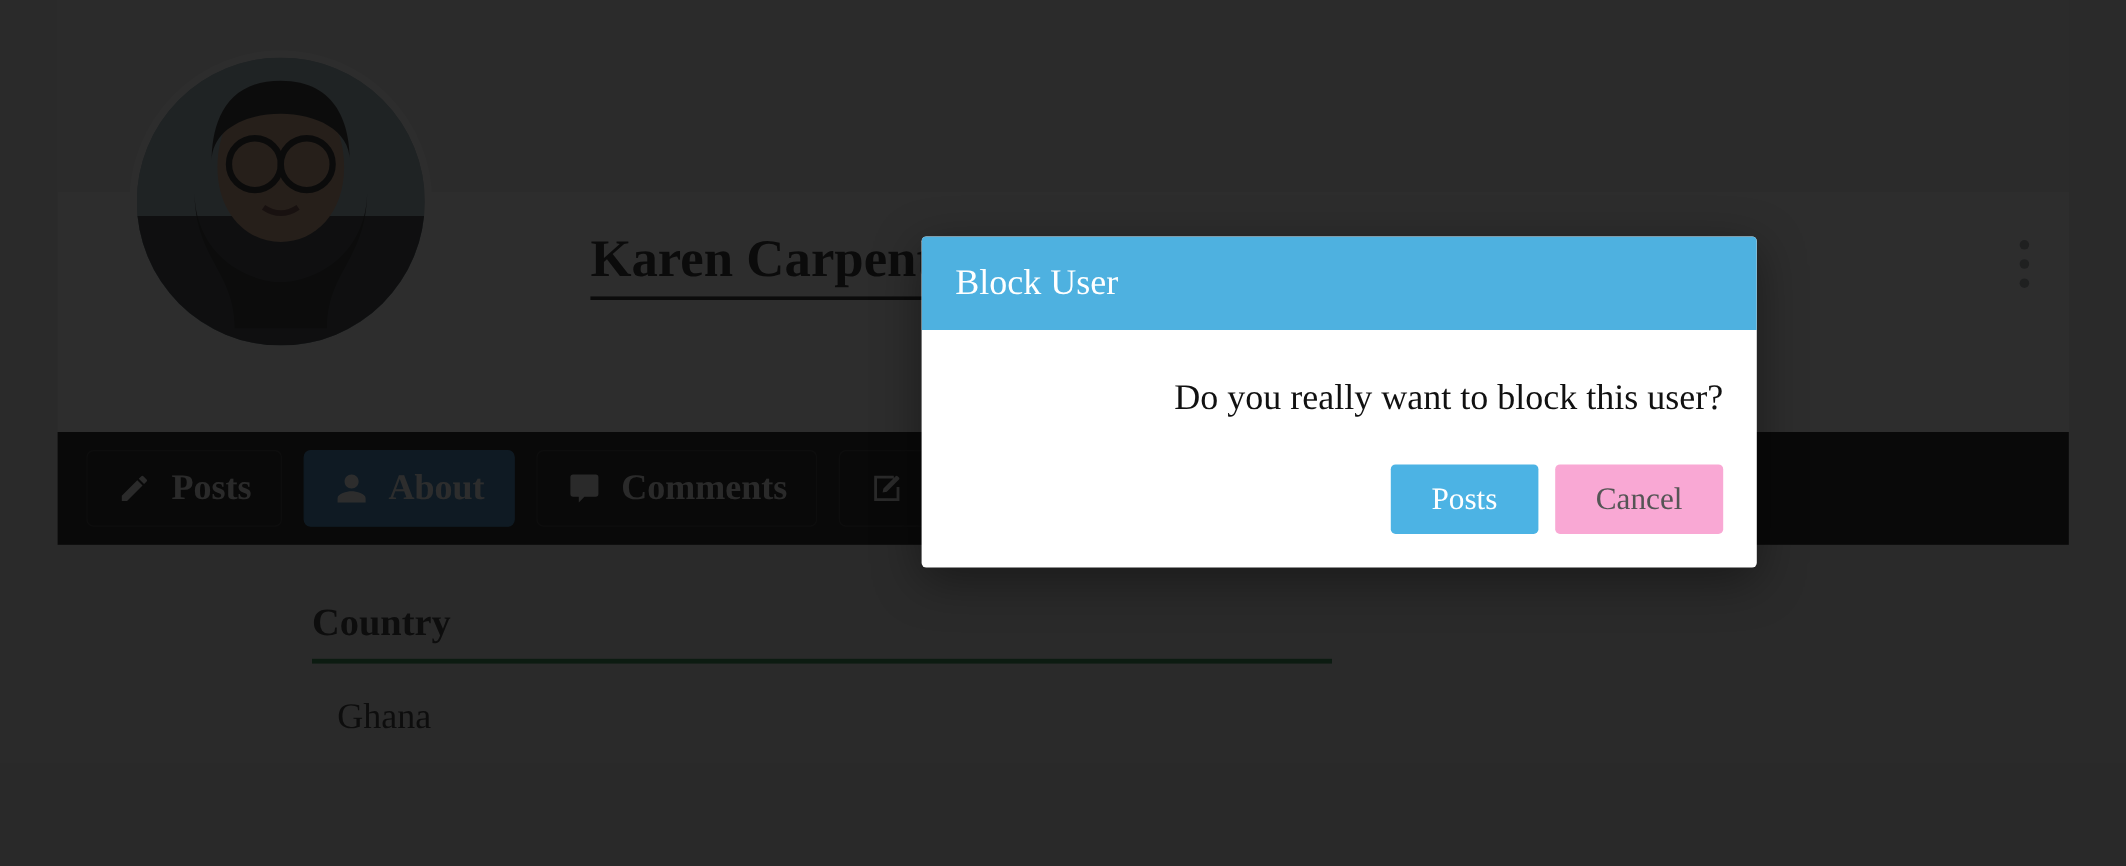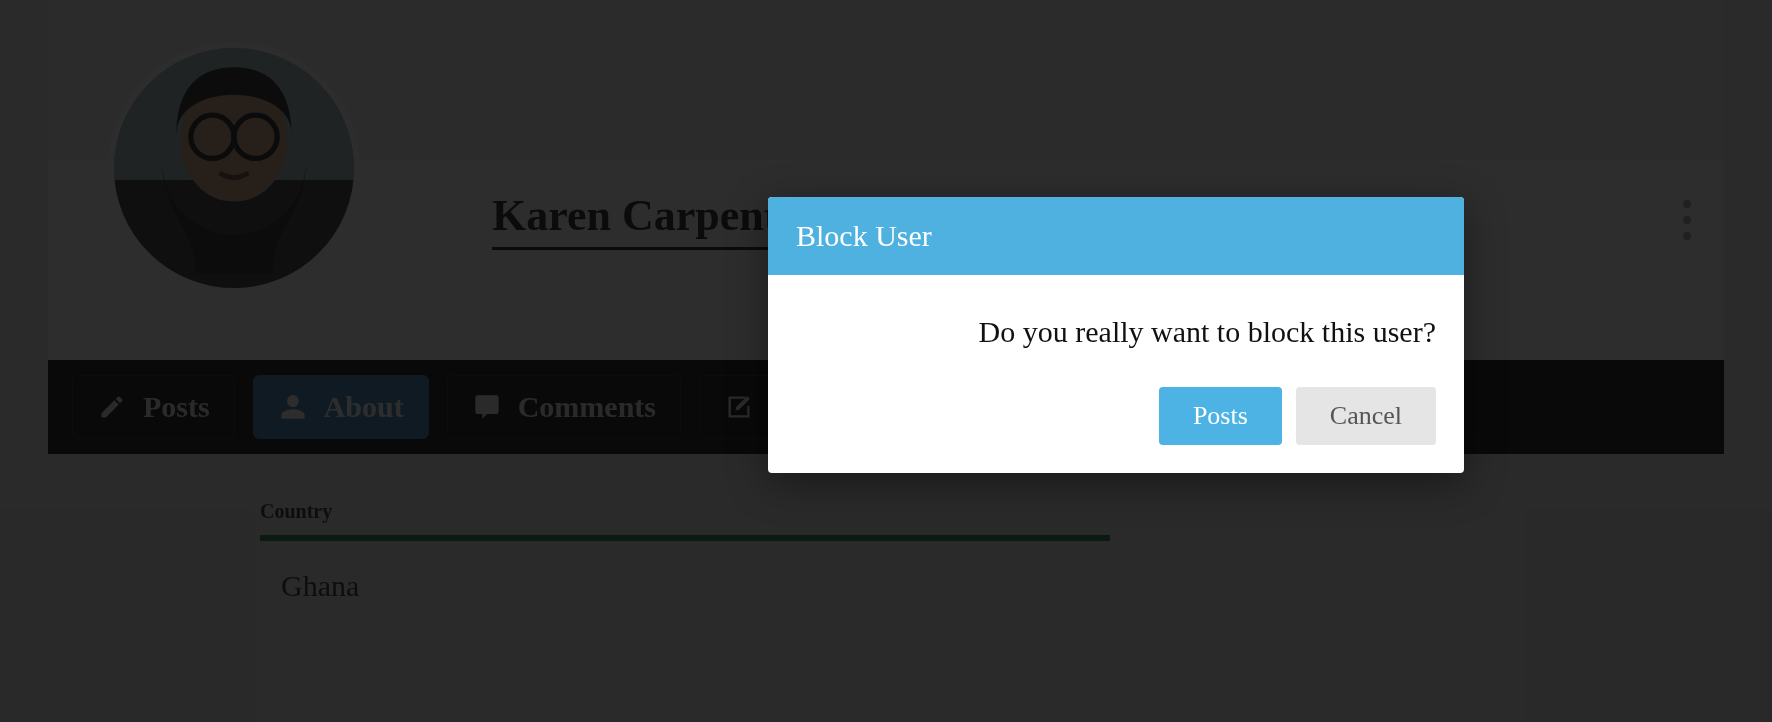--- a/index.html
+++ b/index.html
@@ -82,23 +82,23 @@
     color: #fff;
   }
   .tab .ico { width: 30px; height: 30px; display: inline-flex; align-items: center; justify-content: center; }
   .tab .ico svg { width: 28px; height: 28px; fill: currentColor; }
 
   .about-section {
     position: absolute;
     left: 260px; top: 500px; right: 60px;
   }
   .field-label {
-    font-size: 20px; font-weight: 700; color: #222;
+    font-size: 32px; font-weight: 700; color: #222;
     padding-bottom: 12px;
-    border-bottom: 6px solid #15803d;
+    border-bottom: 4px solid #15803d;
     width: 850px;
   }
   .field-value {
     font-size: 30px; color: #222; margin-top: 28px; margin-left: 21px;
   }
 
   .overlay {
     position: absolute; inset: 0;
     background: rgba(10,10,10,0.86);
     z-index: 50;
@@ -133,21 +133,21 @@
   }
   .btn {
     padding: 14px 34px;
     font-size: 26px;
     border-radius: 4px;
     border: none;
     cursor: pointer;
     font-family: Georgia, serif;
   }
   .btn-primary { background: #4cb3e4; color: #fff; }
-  .btn-secondary { background: #e5e5e5; color: #555; }
+  .btn-secondary { background: #f9a8d4; color: #555; }
 </style>
 </head>
 <body>
 
 <div class="cover"></div>
 <div class="profile-area"></div>
 
 <div class="avatar">
   <svg viewBox="0 0 100 100" preserveAspectRatio="xMidYMid slice">
     <rect width="100" height="100" fill="#9db6bf"></rect>

